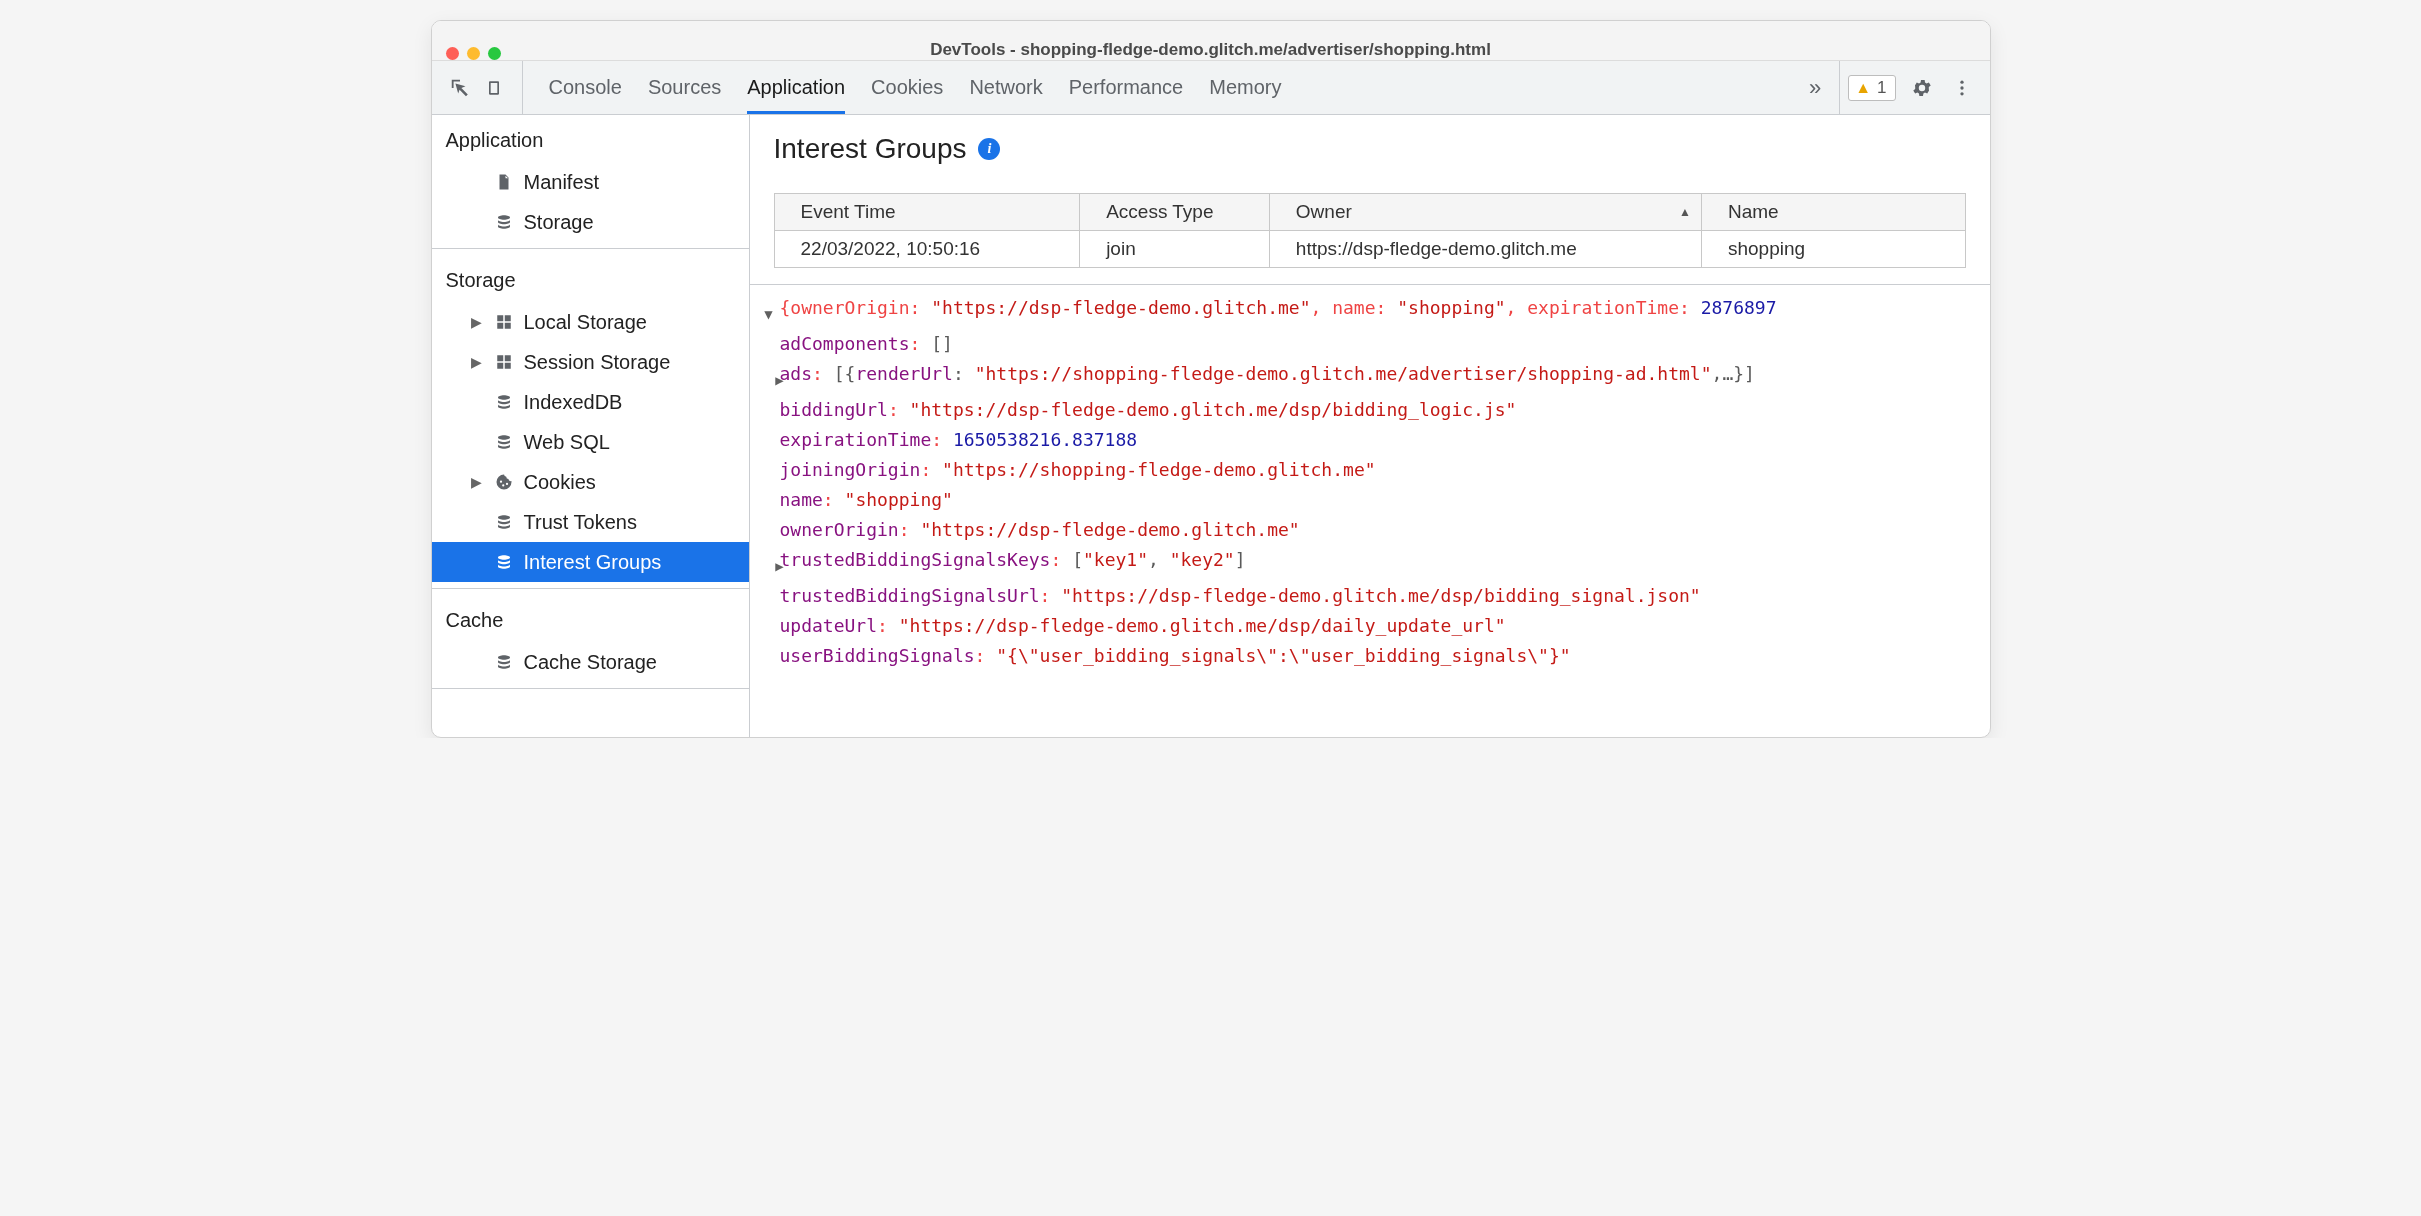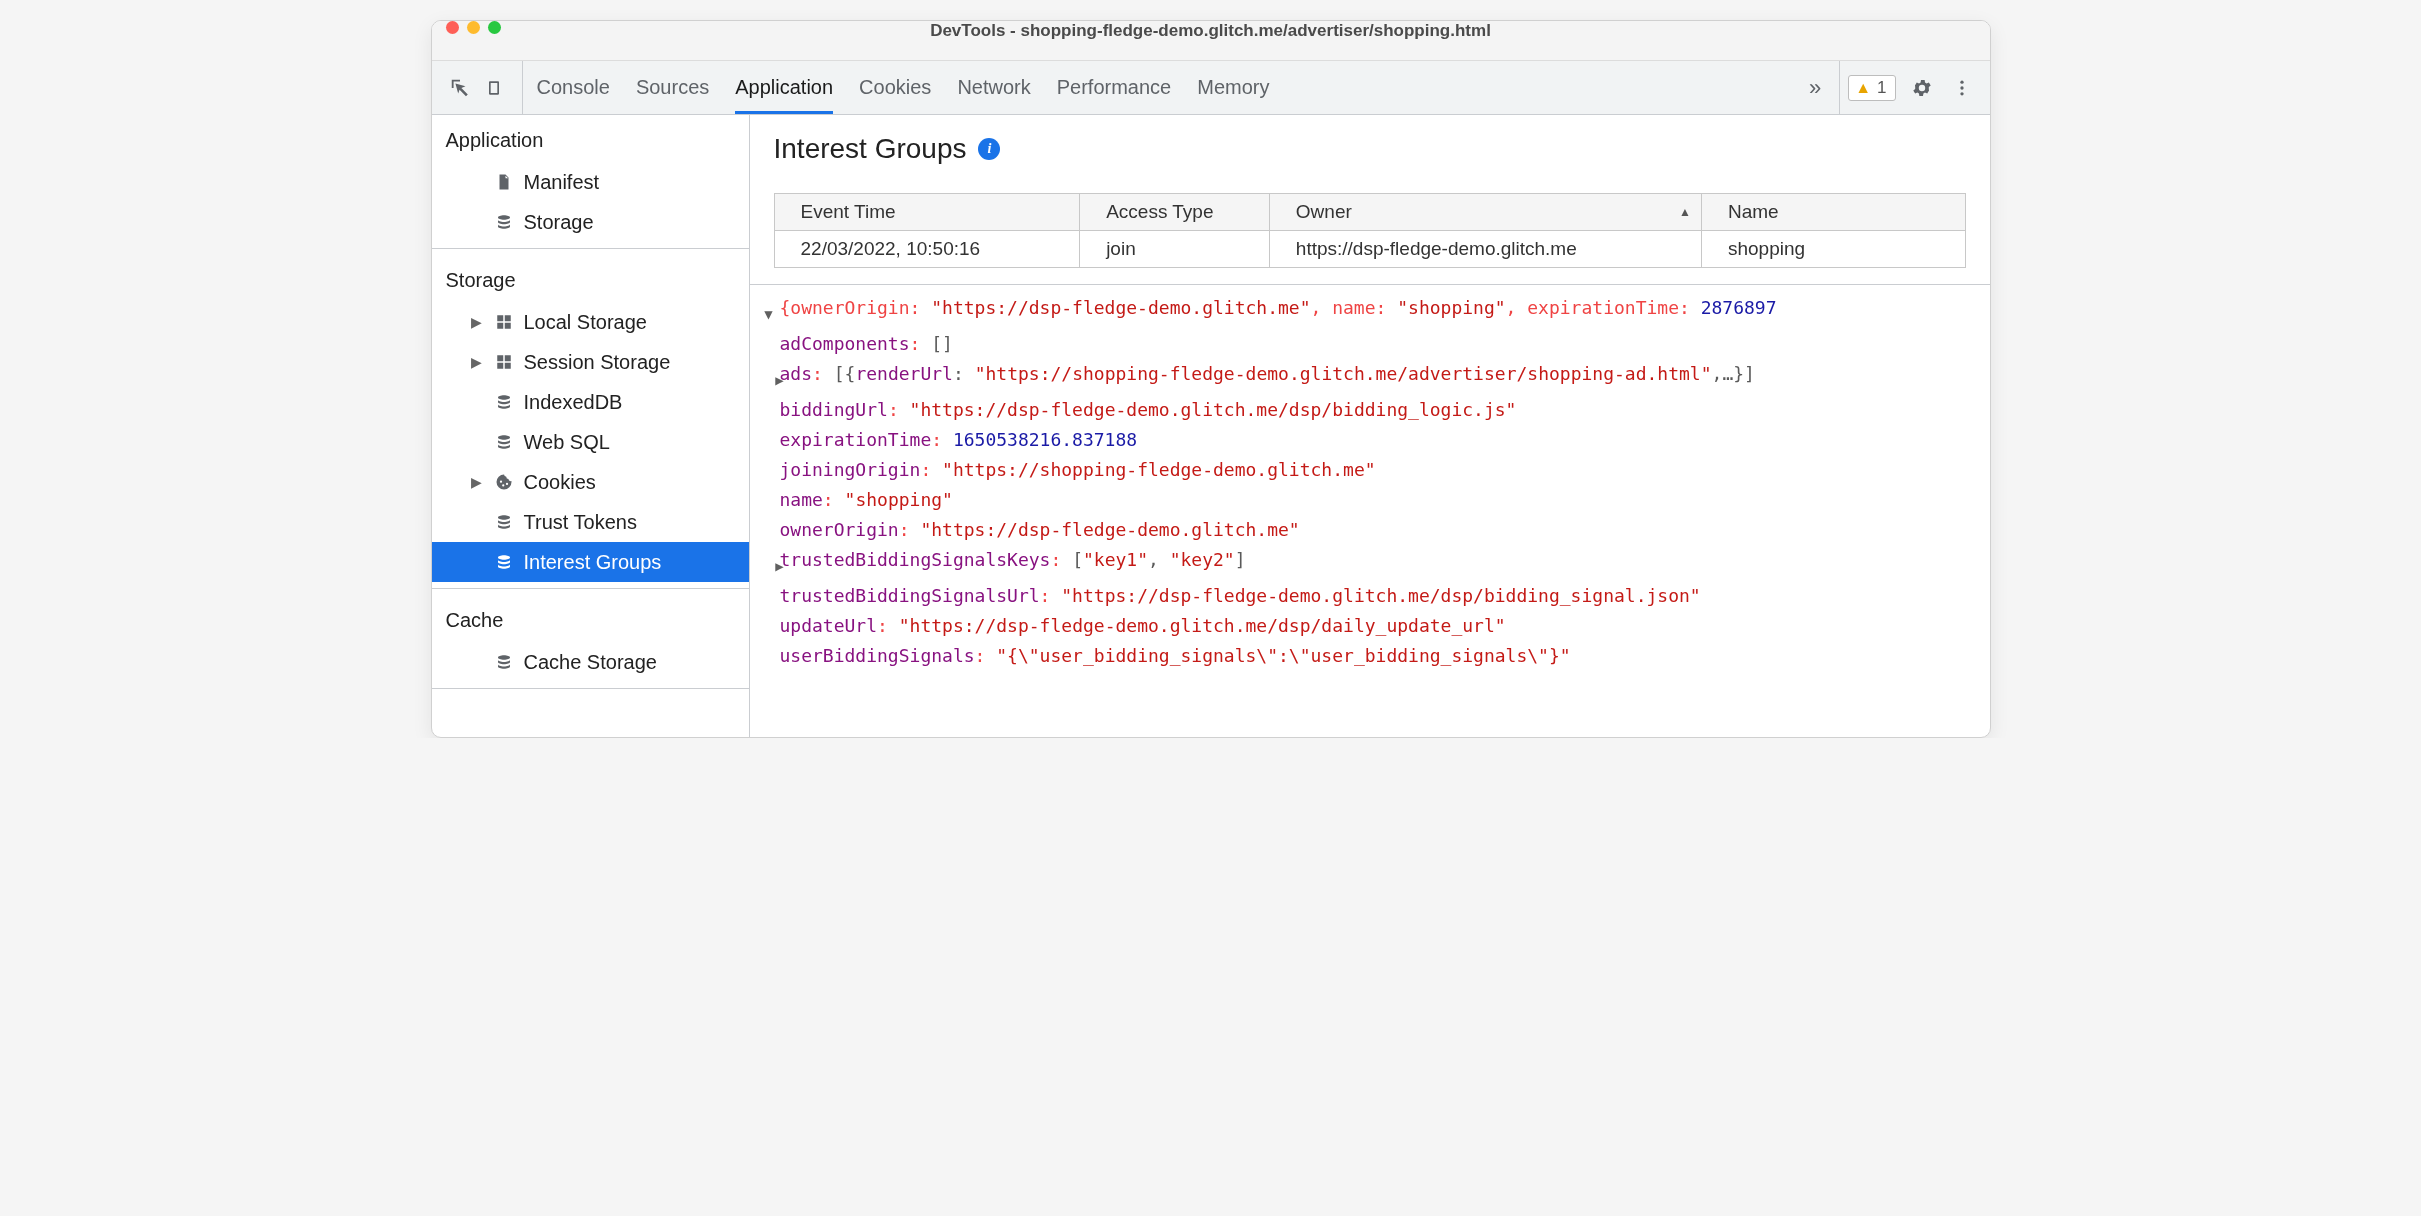--- a/index.html
+++ b/index.html
@@ -36,21 +36,21 @@
     background: var(--bg-window);
     border: 1px solid #d0d0d0;
     border-radius: 10px;
     box-shadow: 0 6px 20px rgba(0,0,0,0.08);
     overflow: hidden;
   }
 
   
   .titlebar {
     display: flex;
-    align-items: flex-start;
+    align-items: flex-end;
     height: 40px;
     background: #f4f4f4;
     border-bottom: 1px solid #dcdcdc;
     position: relative;
   }
   .traffic-lights {
     display: flex;
     gap: 8px;
     margin-left: 14px;
   }
@@ -88,21 +88,21 @@
   .iconbtn {
     width: 28px; height: 28px;
     display: inline-flex;
     align-items: center; justify-content: center;
     color: #5f6368;
   }
   .tabs {
     display: flex;
     align-items: stretch;
     gap: 26px;
-    padding-left: 14px;
+    padding-left: 26px;
     flex: 1;
   }
   .tab {
     display: flex; align-items: center;
     font-size: 20px;
     color: #5f6368;
     border-bottom: 3px solid transparent;
     padding-top: 3px;
   }
   .tab.active {

